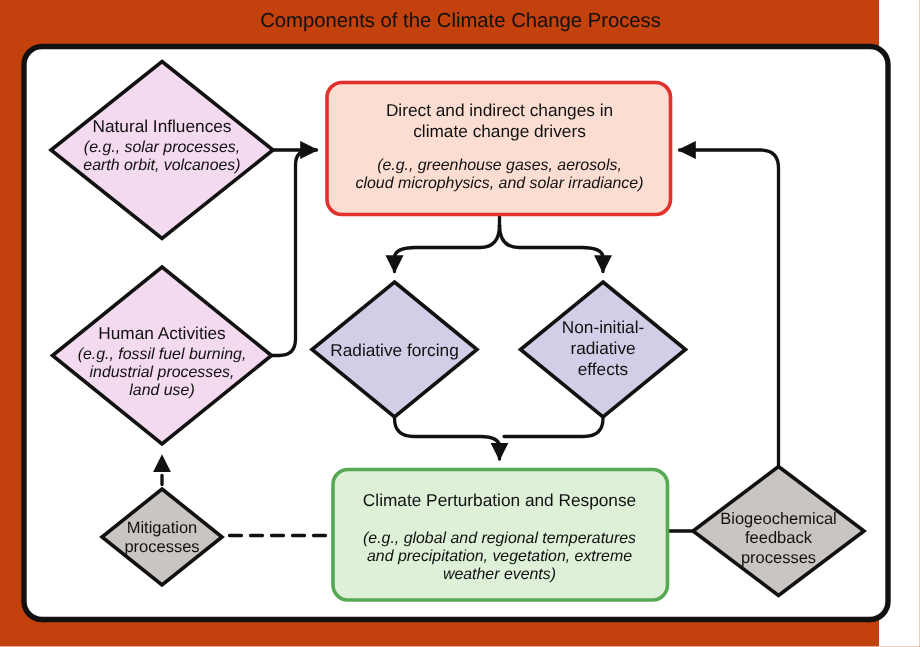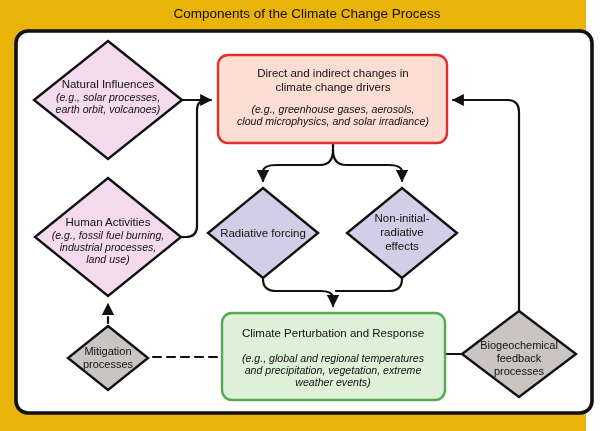--- a/index.html
+++ b/index.html
@@ -1,16 +1,16 @@
 <!DOCTYPE html>
 <html><head>
 <meta charset="utf-8">
 <style>
   html, body { margin: 0; padding: 0; background: #ffffff; }
-  .stage { position: relative; width: 586px; height: 431px; background: #eab308; }
+  .stage { position: relative; width: 586px; height: 431px; background: #c2410c; }
   text { font-family: "Liberation Sans", "DejaVu Sans", sans-serif; fill: #111111; }
   .title-text { font-size: 13.5px; }
   .label { font-size: 11.5px; }
   .label-sm { font-size: 11px; }
   .detail { font-size: 10.6px; font-style: italic; }
   .shape { stroke: #111111; stroke-width: 2.4px; }
   .red-box { stroke: #e0312d; stroke-width: 2.4px; }
   .green-box { stroke: #55a953; stroke-width: 2.4px; }
   .frame { fill: #ffffff; stroke: #111111; stroke-width: 3.6px; }
   .conn { fill: none; stroke: #111111; stroke-width: 2.2px; stroke-linecap: round; }

